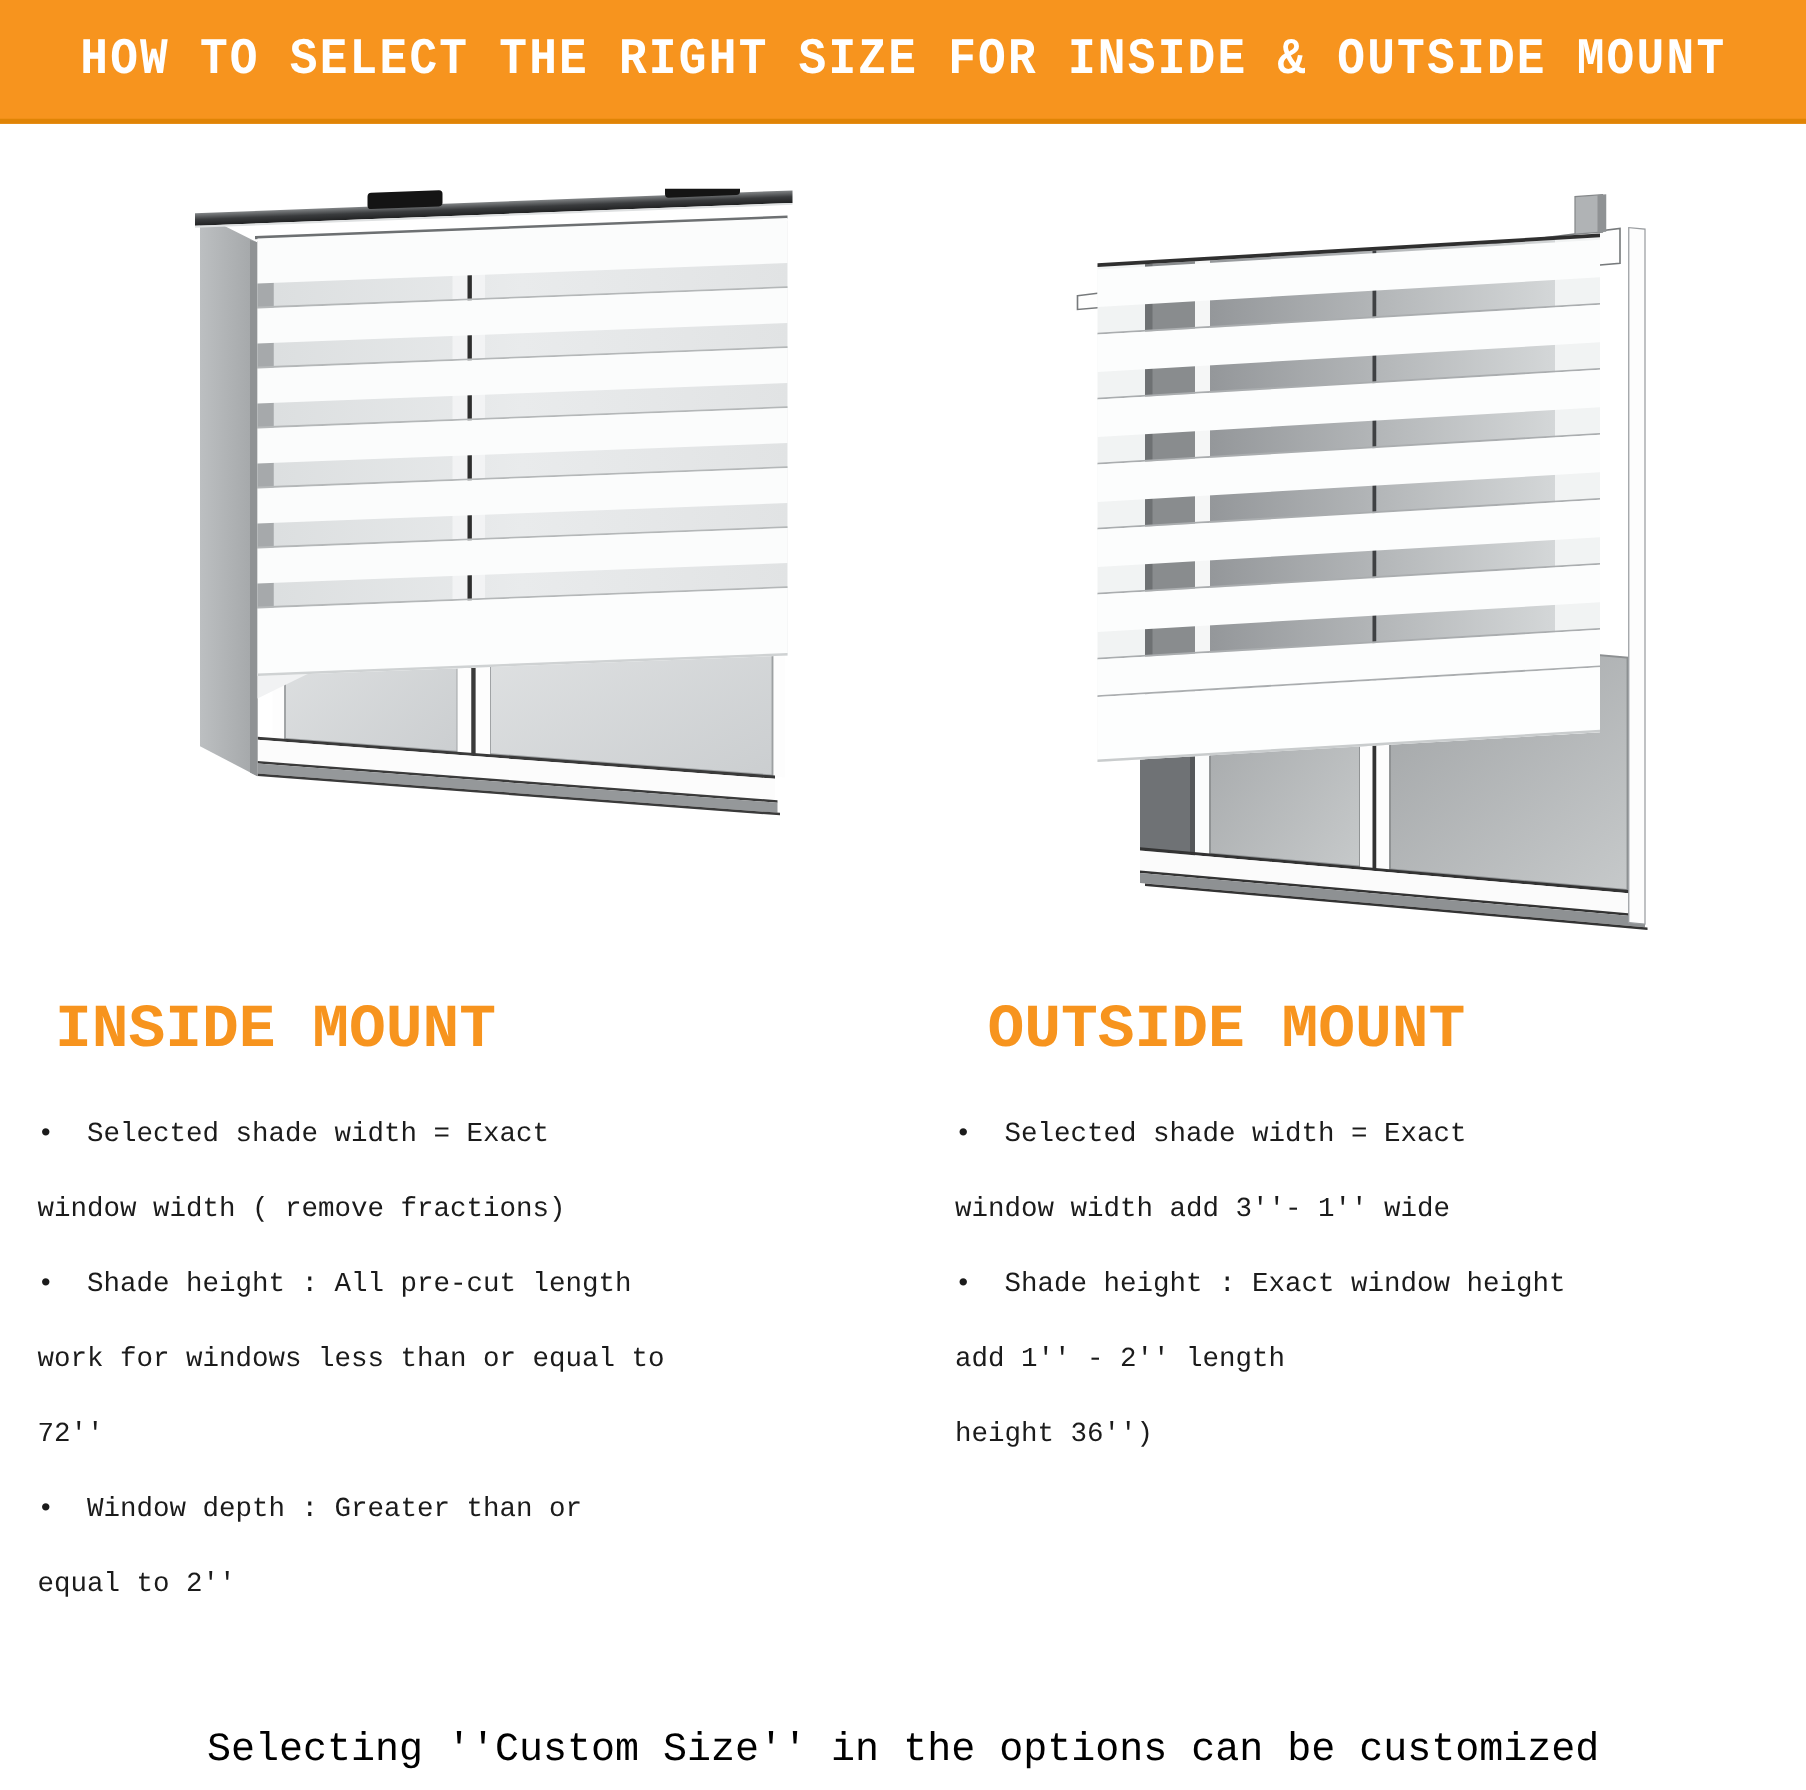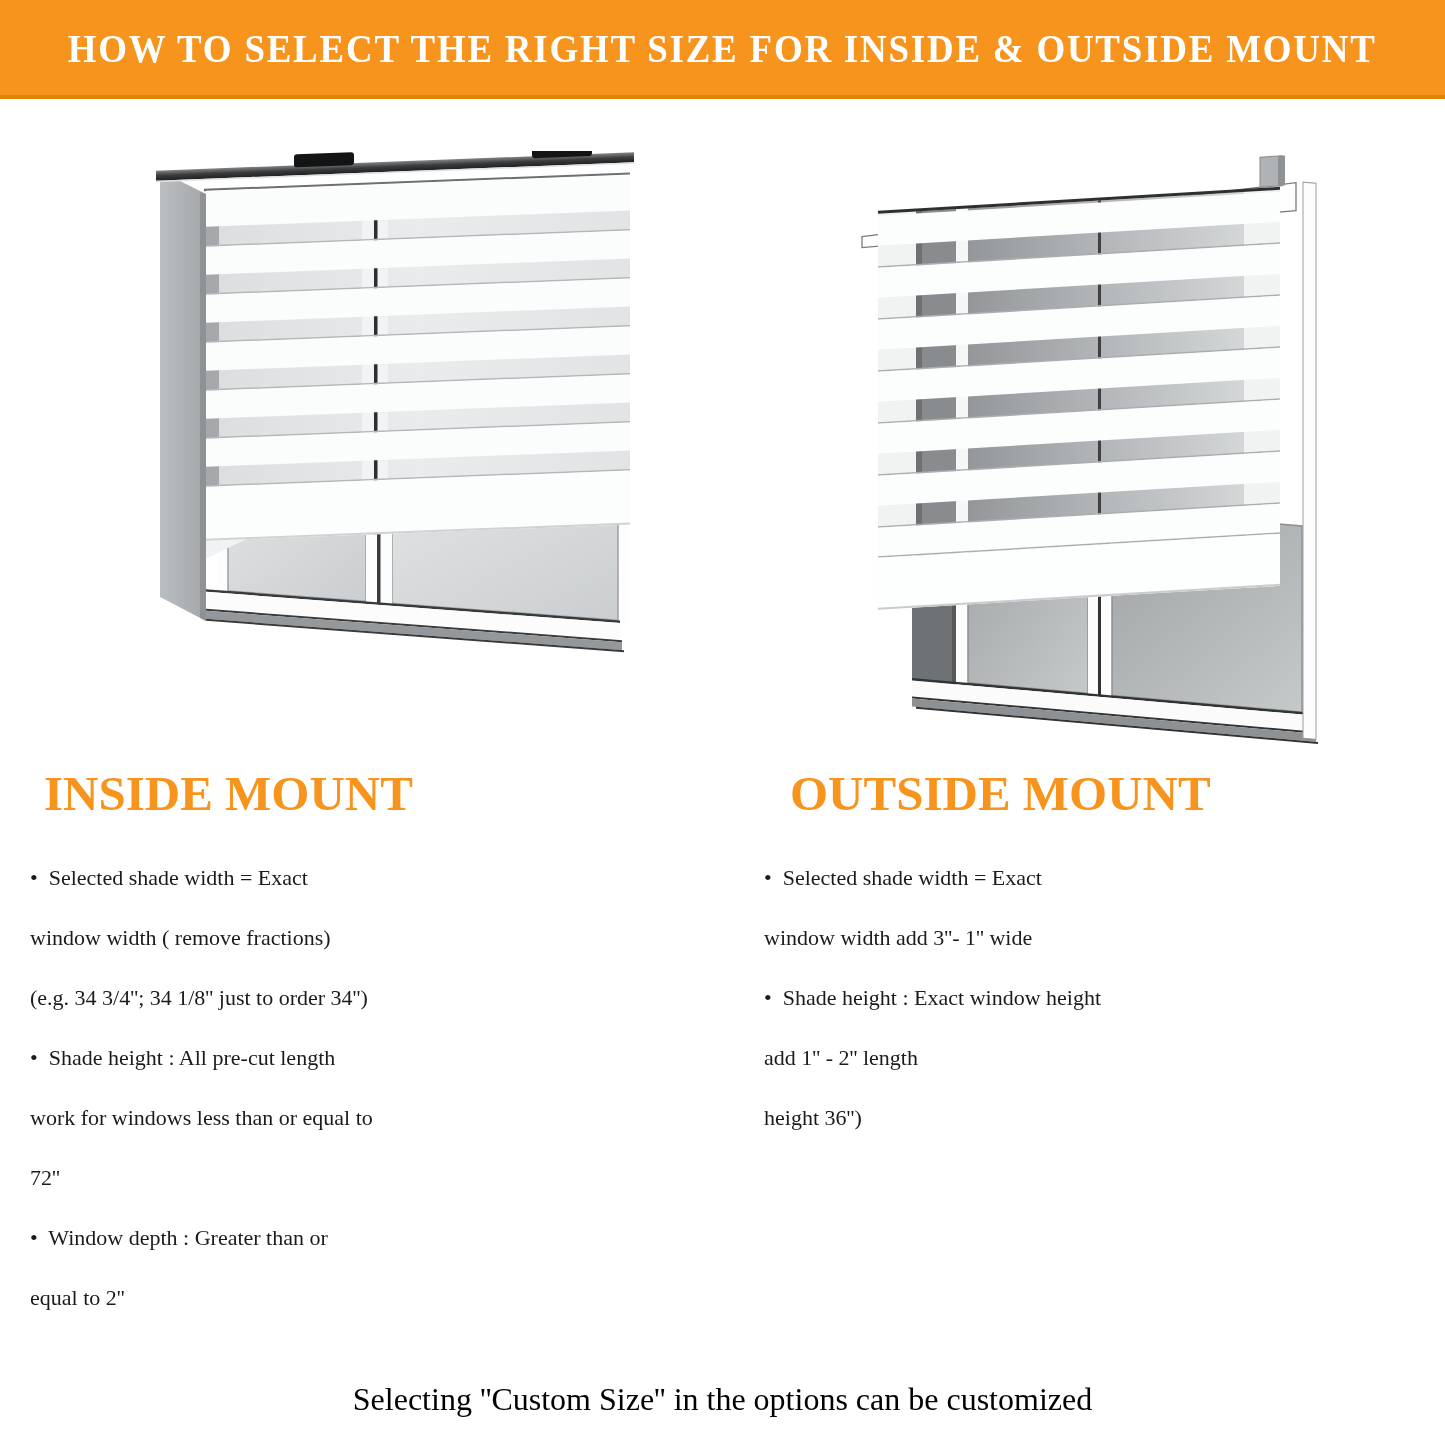--- a/index.html
+++ b/index.html
@@ -1,33 +1,33 @@
 <!DOCTYPE html>
 <html style="--accent: #F7941E; --accentDark: #E08406; --ink: #1B1B1B;"><head>
 <meta charset="utf-8">
 <style>
   html,body{margin:0;padding:0;background:#fff;}
   .page{position:relative;width:1445px;height:1432px;background:#ffffff;overflow:hidden;
-        font-family:Liberation Serif, serif;}
+        font-family:Liberation Mono, monospace;}
 
   
   .banner{height:95px;background:var(--accent,#F7941E);
           border-bottom:4px solid var(--accentDark,#E08406);
           display:flex;align-items:center;justify-content:center;}
   .banner-title{margin:0;color:#ffffff;font-size:41px;font-weight:bold;
                 letter-spacing:2px;white-space:nowrap;transform:scaleX(.90);}
 
   
   .figures{display:flex;align-items:flex-start;margin-top:52px;}
   .fig-inside{margin-left:148px;}
   .fig-outside{margin-left:218px;}
   .figures svg{display:block;}
 
   
-  .cols{display:grid;grid-template-columns:722px 723px;}
+  .cols{display:grid;grid-template-columns:722px 723px;margin-top:31px;}
   .col-inside{padding-left:30px;}
   .col-outside{padding-left:42px;}
   .mount-heading{color:var(--accent,#F7941E);font-size:49px;font-weight:bold;
                  margin:4px 0 26px 14px;white-space:nowrap;}
   .col-outside .mount-heading{margin-left:26px;}
   .text-line{font-size:22px;line-height:60px;color:var(--ink,#1B1B1B);white-space:pre;}
 
   
   .footer-note{position:absolute;left:0;right:0;bottom:14px;text-align:center;
                font-size:32px;color:#000000;}
@@ -177,21 +177,20 @@
       </g>
     </svg>
   </div>
 
   <div class="cols">
     <div class="col-inside">
       <div class="mount-heading">INSIDE MOUNT</div>
       <div>
           <div class="text-line">•  Selected shade width = Exact</div>
           <div class="text-line">window width ( remove fractions)</div>
-          <div class="text-line">(e.g. 34 3/4''; 34 1/8'' just to order 34'')</div>
           <div class="text-line">•  Shade height : All pre-cut length</div>
           <div class="text-line">work for windows less than or equal to</div>
           <div class="text-line">72''</div>
           <div class="text-line">•  Window depth : Greater than or</div>
           <div class="text-line">equal to 2''</div>
         </div>
     </div>
     <div class="col-outside">
       <div class="mount-heading">OUTSIDE MOUNT</div>
       <div>

